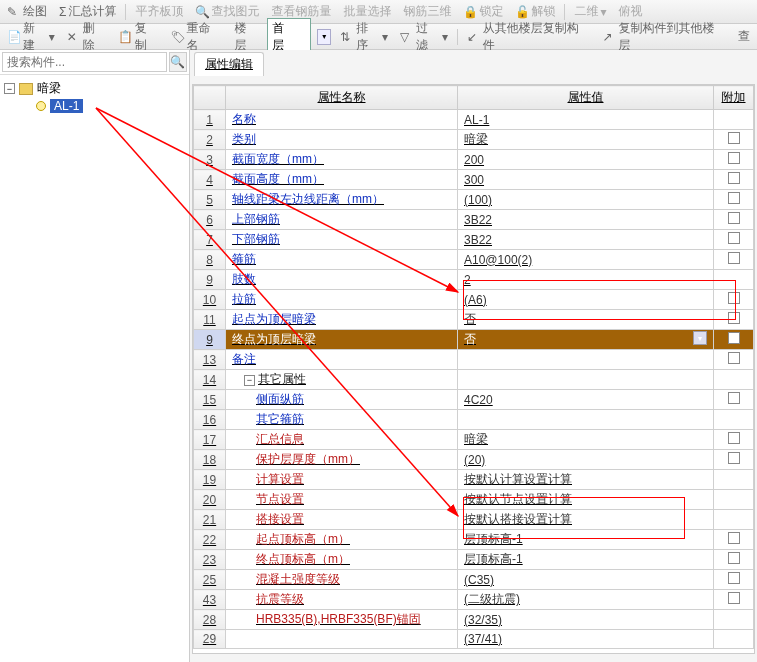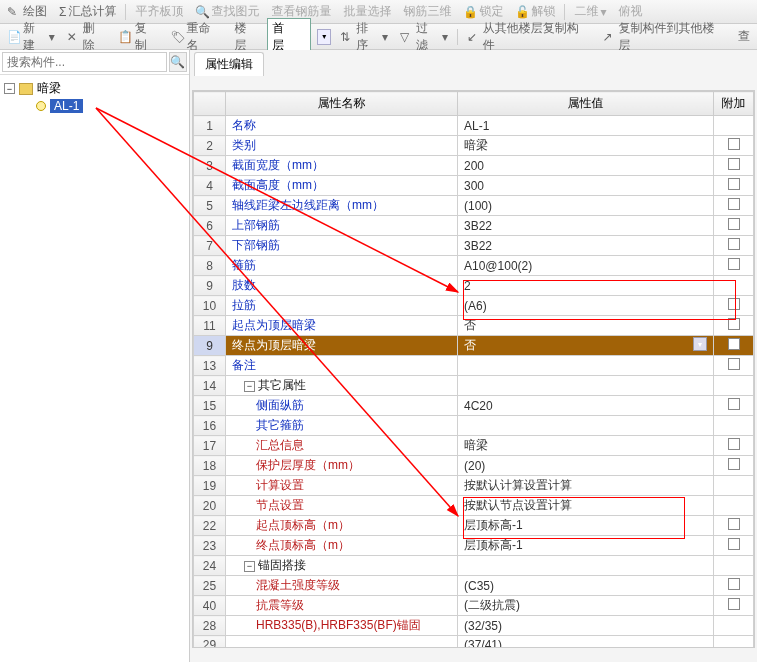--- a/index.html
+++ b/index.html
@@ -20,25 +20,25 @@
 .search-btn { width: 24px; border: 1px solid #ccc; background: #f0f0f0; cursor: pointer; margin-left: 2px; }
 
 .tree { padding: 4px; flex: 1; }
 .tree-node { display: flex; align-items: center; padding: 1px 0; cursor: pointer; }
 .tree-node.child { padding-left: 32px; }
 .tree-collapse { width: 11px; height: 11px; border: 1px solid #888; display: inline-flex; align-items: center; justify-content: center; font-size: 9px; margin-right: 4px; background: #fff; }
 .tree-folder { width: 14px; height: 12px; background: #f0d060; border: 1px solid #c0a040; margin-right: 4px; }
 .tree-leaf-icon { width: 10px; height: 10px; border: 1px solid #c0a000; background: #fff0a0; border-radius: 50%; margin-right: 4px; }
 .tree-label.selected { background: #3060c0; color: #fff; padding: 0 4px; }
 
-.right-panel { flex: 1; background: #f4f4f4; display: flex; flex-direction: column; position: relative; }
+.right-panel { flex: 1; background: #f4f4f4; display: flex; flex-direction: column; position: relative; text-decoration: underline; }
 .tab-bar { display: flex; padding: 2px 4px 0 4px; }
 .tab { background: #fff; border: 1px solid #ccc; border-bottom: none; padding: 3px 10px; border-radius: 3px 3px 0 0; }
 
-.grid-wrap { flex: 1; background: #fff; margin: 14px 2px; border: 1px solid #ccc; overflow: auto; }
+.grid-wrap { flex: 1; background: #fff; margin: 8px 2px; border: 1px solid #ccc; overflow: auto; }
 .grid { width: 100%; border-collapse: collapse; table-layout: fixed; }
 .grid th { background: linear-gradient(#f8f8f8,#e8e8e8); border: 1px solid #ccc; padding: 3px; font-weight: normal; text-align: center; }
 .grid td { border: 1px solid #d0d0d0; padding: 1px 6px; height: 19px; color: #333; }
 .grid td.rownum { background: linear-gradient(#f8f8f8,#ececec); text-align: center; color: #555; width: 32px; }
 .grid td.name-cell { color: #1030c0; }
 .grid td.name-cell.black { color: #b91c1c; }
 .grid tr.selected td { background: #a16207; color: #fff; }
 .grid tr.selected td.rownum { background: #d0d8f0; color: #333; }
 .grid tr.selected td.name-cell { color: #fff; }
 .grid .group-row td.name-cell { color: #222; }
@@ -287,45 +287,45 @@
               <td>按默认计算设置计算</td>
               <td style="text-align: center;"></td>
             </tr>
             <tr>
               <td class="rownum">20</td>
               <td class="name-cell black indent2"><span>节点设置</span></td>
               <td>按默认节点设置计算</td>
               <td style="text-align: center;"></td>
             </tr>
             <tr>
+              <td class="rownum">21</td>
+              <td class="name-cell black indent2"><span>搭接设置</span></td>
+              <td>按默认搭接设置计算</td>
+              <td style="text-align: center;"></td>
+            </tr>
+            <tr>
               <td class="rownum">22</td>
               <td class="name-cell black indent2"><span>起点顶标高（m）</span></td>
               <td>层顶标高-1</td>
               <td style="text-align: center;"><span class="chk"></span></td>
             </tr>
             <tr>
               <td class="rownum">23</td>
               <td class="name-cell black indent2"><span>终点顶标高（m）</span></td>
               <td>层顶标高-1</td>
               <td style="text-align: center;"><span class="chk"></span></td>
             </tr>
-            <tr class="group-row">
-              <td class="rownum">24</td>
-              <td class="name-cell black indent1"><span class="group-toggle">−</span><span>锚固搭接</span></td>
-              <td></td>
-              <td style="text-align: center;"></td>
-            </tr>
             <tr>
               <td class="rownum">25</td>
               <td class="name-cell black indent2"><span>混凝土强度等级</span></td>
               <td>(C35)</td>
               <td style="text-align: center;"><span class="chk"></span></td>
             </tr>
             <tr>
-              <td class="rownum">40</td>
+              <td class="rownum">43</td>
               <td class="name-cell black indent2"><span>抗震等级</span></td>
               <td>(二级抗震)</td>
               <td style="text-align: center;"><span class="chk"></span></td>
             </tr>
             <tr>
               <td class="rownum">28</td>
               <td class="name-cell black indent2"><span>HRB335(B),HRBF335(BF)锚固</span></td>
               <td>(32/35)</td>
               <td style="text-align: center;"></td>
             </tr>

